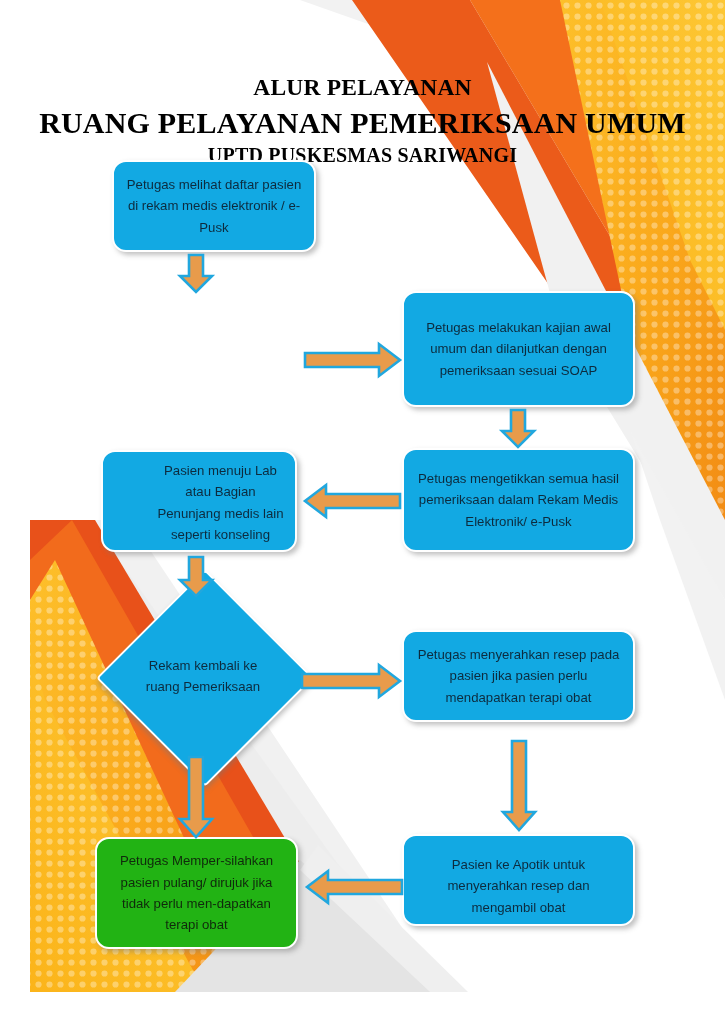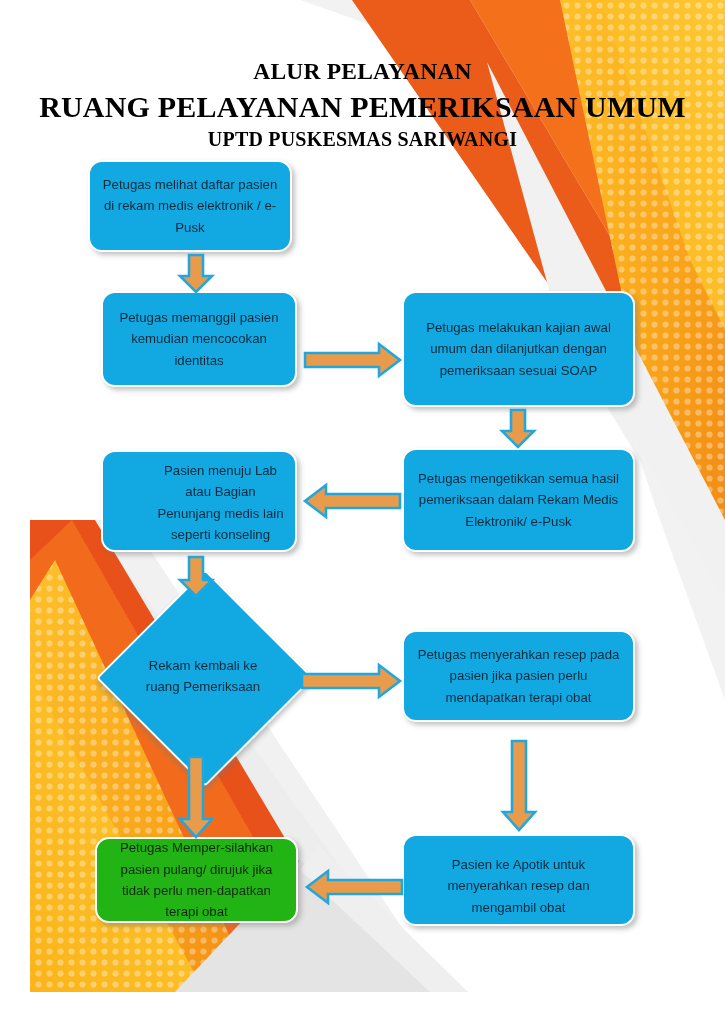--- a/index.html
+++ b/index.html
@@ -146,35 +146,32 @@
       <polygon points="300,860 450,992 175,992" fill="#E4E4E4"></polygon>
       <polygon points="318,845 468,992 430,992 300,870" fill="#EFEFEF"></polygon>
 
       <rect x="0" y="0" width="30" height="992" fill="#ffffff"></rect>
       <rect x="0" y="962" width="725" height="30" fill="#ffffff" opacity="0"></rect>
     </g>
 
     <rect x="0" y="992" width="725" height="32" fill="#ffffff"></rect>
   </svg>
 
-  <div style="position:absolute; left:0; top:56px; width:725px; text-align:center;
+  <div style="position:absolute; left:0; top:72px; width:725px; text-align:center;
               font-family:'Liberation Serif', serif; font-weight:bold; color:#000000;
               line-height:1.30;">
     <div style="font-size:23.5px; letter-spacing:0.2px;">ALUR PELAYANAN</div>
     <div style="font-size:30px; letter-spacing:0.2px;">RUANG PELAYANAN PEMERIKSAAN UMUM</div>
     <div style="font-size:20px; letter-spacing:0.2px;">UPTD PUSKESMAS SARIWANGI</div>
   </div>
 
-  <div class="node" style="left:88px; top:160px; width:204px; height:92px;">
+  <div class="node" style="left:112px; top:160px; width:204px; height:92px;">
     <span>Petugas melihat daftar pasien di rekam medis elektronik / e-Pusk</span>
   </div>
 
-  <div class="node" style="left:101px; top:291px; width:196px; height:96px;">
-    <span>Petugas memanggil pasien kemudian mencocokan identitas</span>
-  </div>
 
   <div class="node" style="left:402px; top:291px; width:233px; height:116px;">
     <span>Petugas melakukan kajian awal umum dan dilanjutkan dengan pemeriksaan sesuai SOAP</span>
   </div>
 
   <div class="node" style="left:402px; top:448px; width:233px; height:104px;">
     <span>Petugas mengetikkan semua hasil pemeriksaan dalam Rekam Medis Elektronik/ e-Pusk</span>
   </div>
 
   <div class="node" style="left:101px; top:450px; width:196px; height:102px; align-items:flex-start;">
@@ -187,21 +184,21 @@
   </div>
 
   <div class="node" style="left:402px; top:630px; width:233px; height:92px;">
     <span>Petugas menyerahkan resep pada pasien  jika pasien perlu mendapatkan terapi obat</span>
   </div>
 
   <div class="node" style="left:402px; top:834px; width:233px; height:92px;align-items:flex-end;">
     <span>Pasien ke Apotik untuk menyerahkan resep dan mengambil obat</span>
   </div>
 
-  <div class="node green" style="left:95px; top:837px; width:203px; height:86px;">
+  <div class="node green" style="left:95px; top:837px; width:203px; height:112px;">
     <span>Petugas Memper-silahkan pasien pulang/ dirujuk jika tidak perlu men-dapatkan terapi obat</span>
   </div>
 
   <div class="arrow" style="left:178px; top:254px; width:36px; height:40px;">
     <svg width="36" height="40" viewBox="0 0 36 40">
       <polygon points="11,1 25,1 25,22 34,22 18,38 2,22 11,22" fill="#E89B4B" stroke="#21A7DE" stroke-width="2.6" stroke-linejoin="miter"></polygon>
     </svg>
   </div>
 
   <div class="arrow" style="left:303px; top:341px; width:100px; height:38px;">

